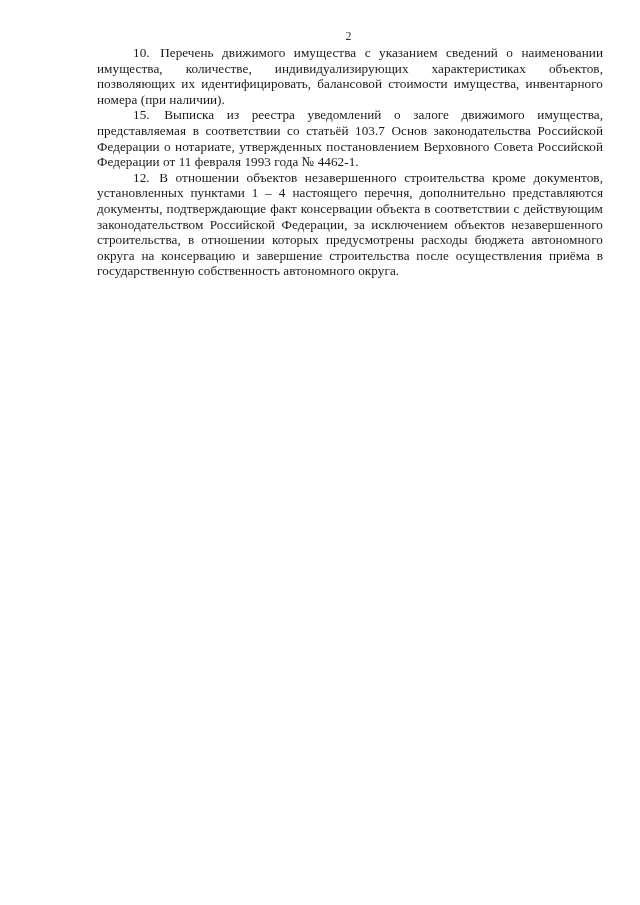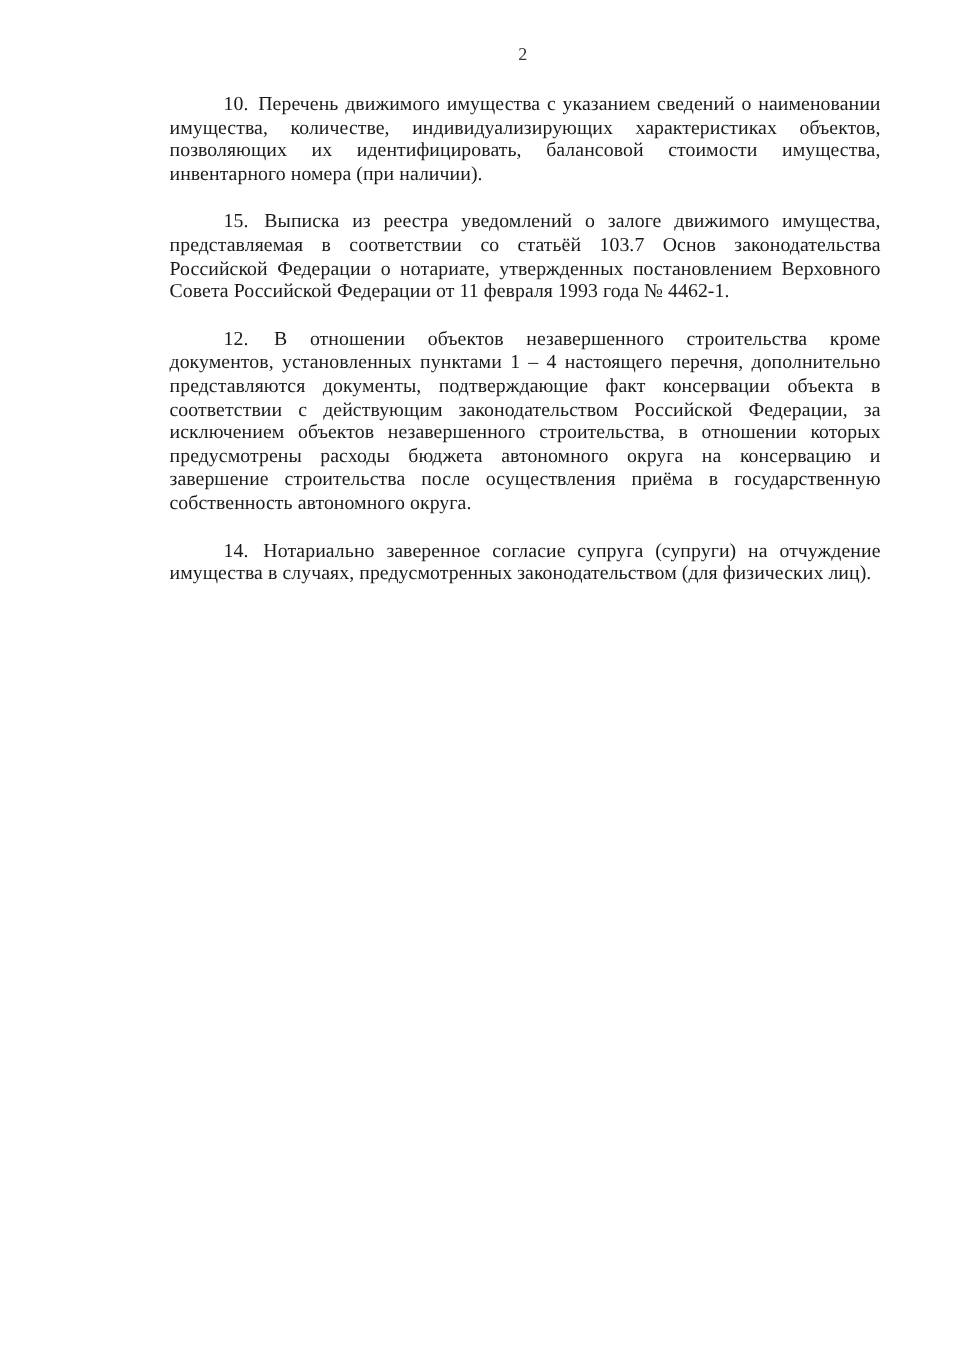--- a/index.html
+++ b/index.html
@@ -26,34 +26,33 @@
       font-size: 12px;
       color: #333;
     }
     .doc-body {
       position: absolute;
       top: 45px;
       left: 97px;
       width: 506px;
     }
     .item {
-      margin: 16px;
+      margin: 0;
       font-size: 13.2px;
       line-height: 15.6px;
       text-align: justify;
       text-indent: 36px;
       letter-spacing: 0.05px;
     }
     .item .num {
       margin-right: 2px;
     }
   </style>
 </head>
 <body>
 
 <div class="page-number">2</div>
 
 <div class="doc-body">
   <p class="item"><span class="num">10.</span> <span>Перечень движимого имущества с указанием сведений о наименовании имущества, количестве, индивидуализирующих характеристиках объектов, позволяющих их идентифицировать, балансовой стоимости имущества, инвентарного номера (при наличии).</span></p>
   <p class="item"><span class="num">15.</span> <span>Выписка из реестра уведомлений о залоге движимого имущества, представляемая в соответствии со статьёй 103.7 Основ законодательства Российской Федерации о нотариате, утвержденных постановлением Верховного Совета Российской  Федерации от 11 февраля 1993 года № 4462-1.</span></p>
   <p class="item"><span class="num">12.</span> <span>В отношении объектов незавершенного строительства кроме документов, установленных пунктами 1 – 4 настоящего перечня, дополнительно представляются документы, подтверждающие факт консервации объекта в соответствии с действующим законодательством Российской Федерации, за исключением объектов незавершенного строительства, в отношении которых предусмотрены расходы бюджета автономного округа на консервацию и завершение строительства после осуществления приёма в государственную собственность автономного округа.</span></p>
-  <p class="item"><span class="num">14.</span> <span>Нотариально заверенное согласие супруга (супруги) на отчуждение имущества в случаях, предусмотренных законодательством (для физических лиц).</span></p>
 </div>
 
 </body></html>

